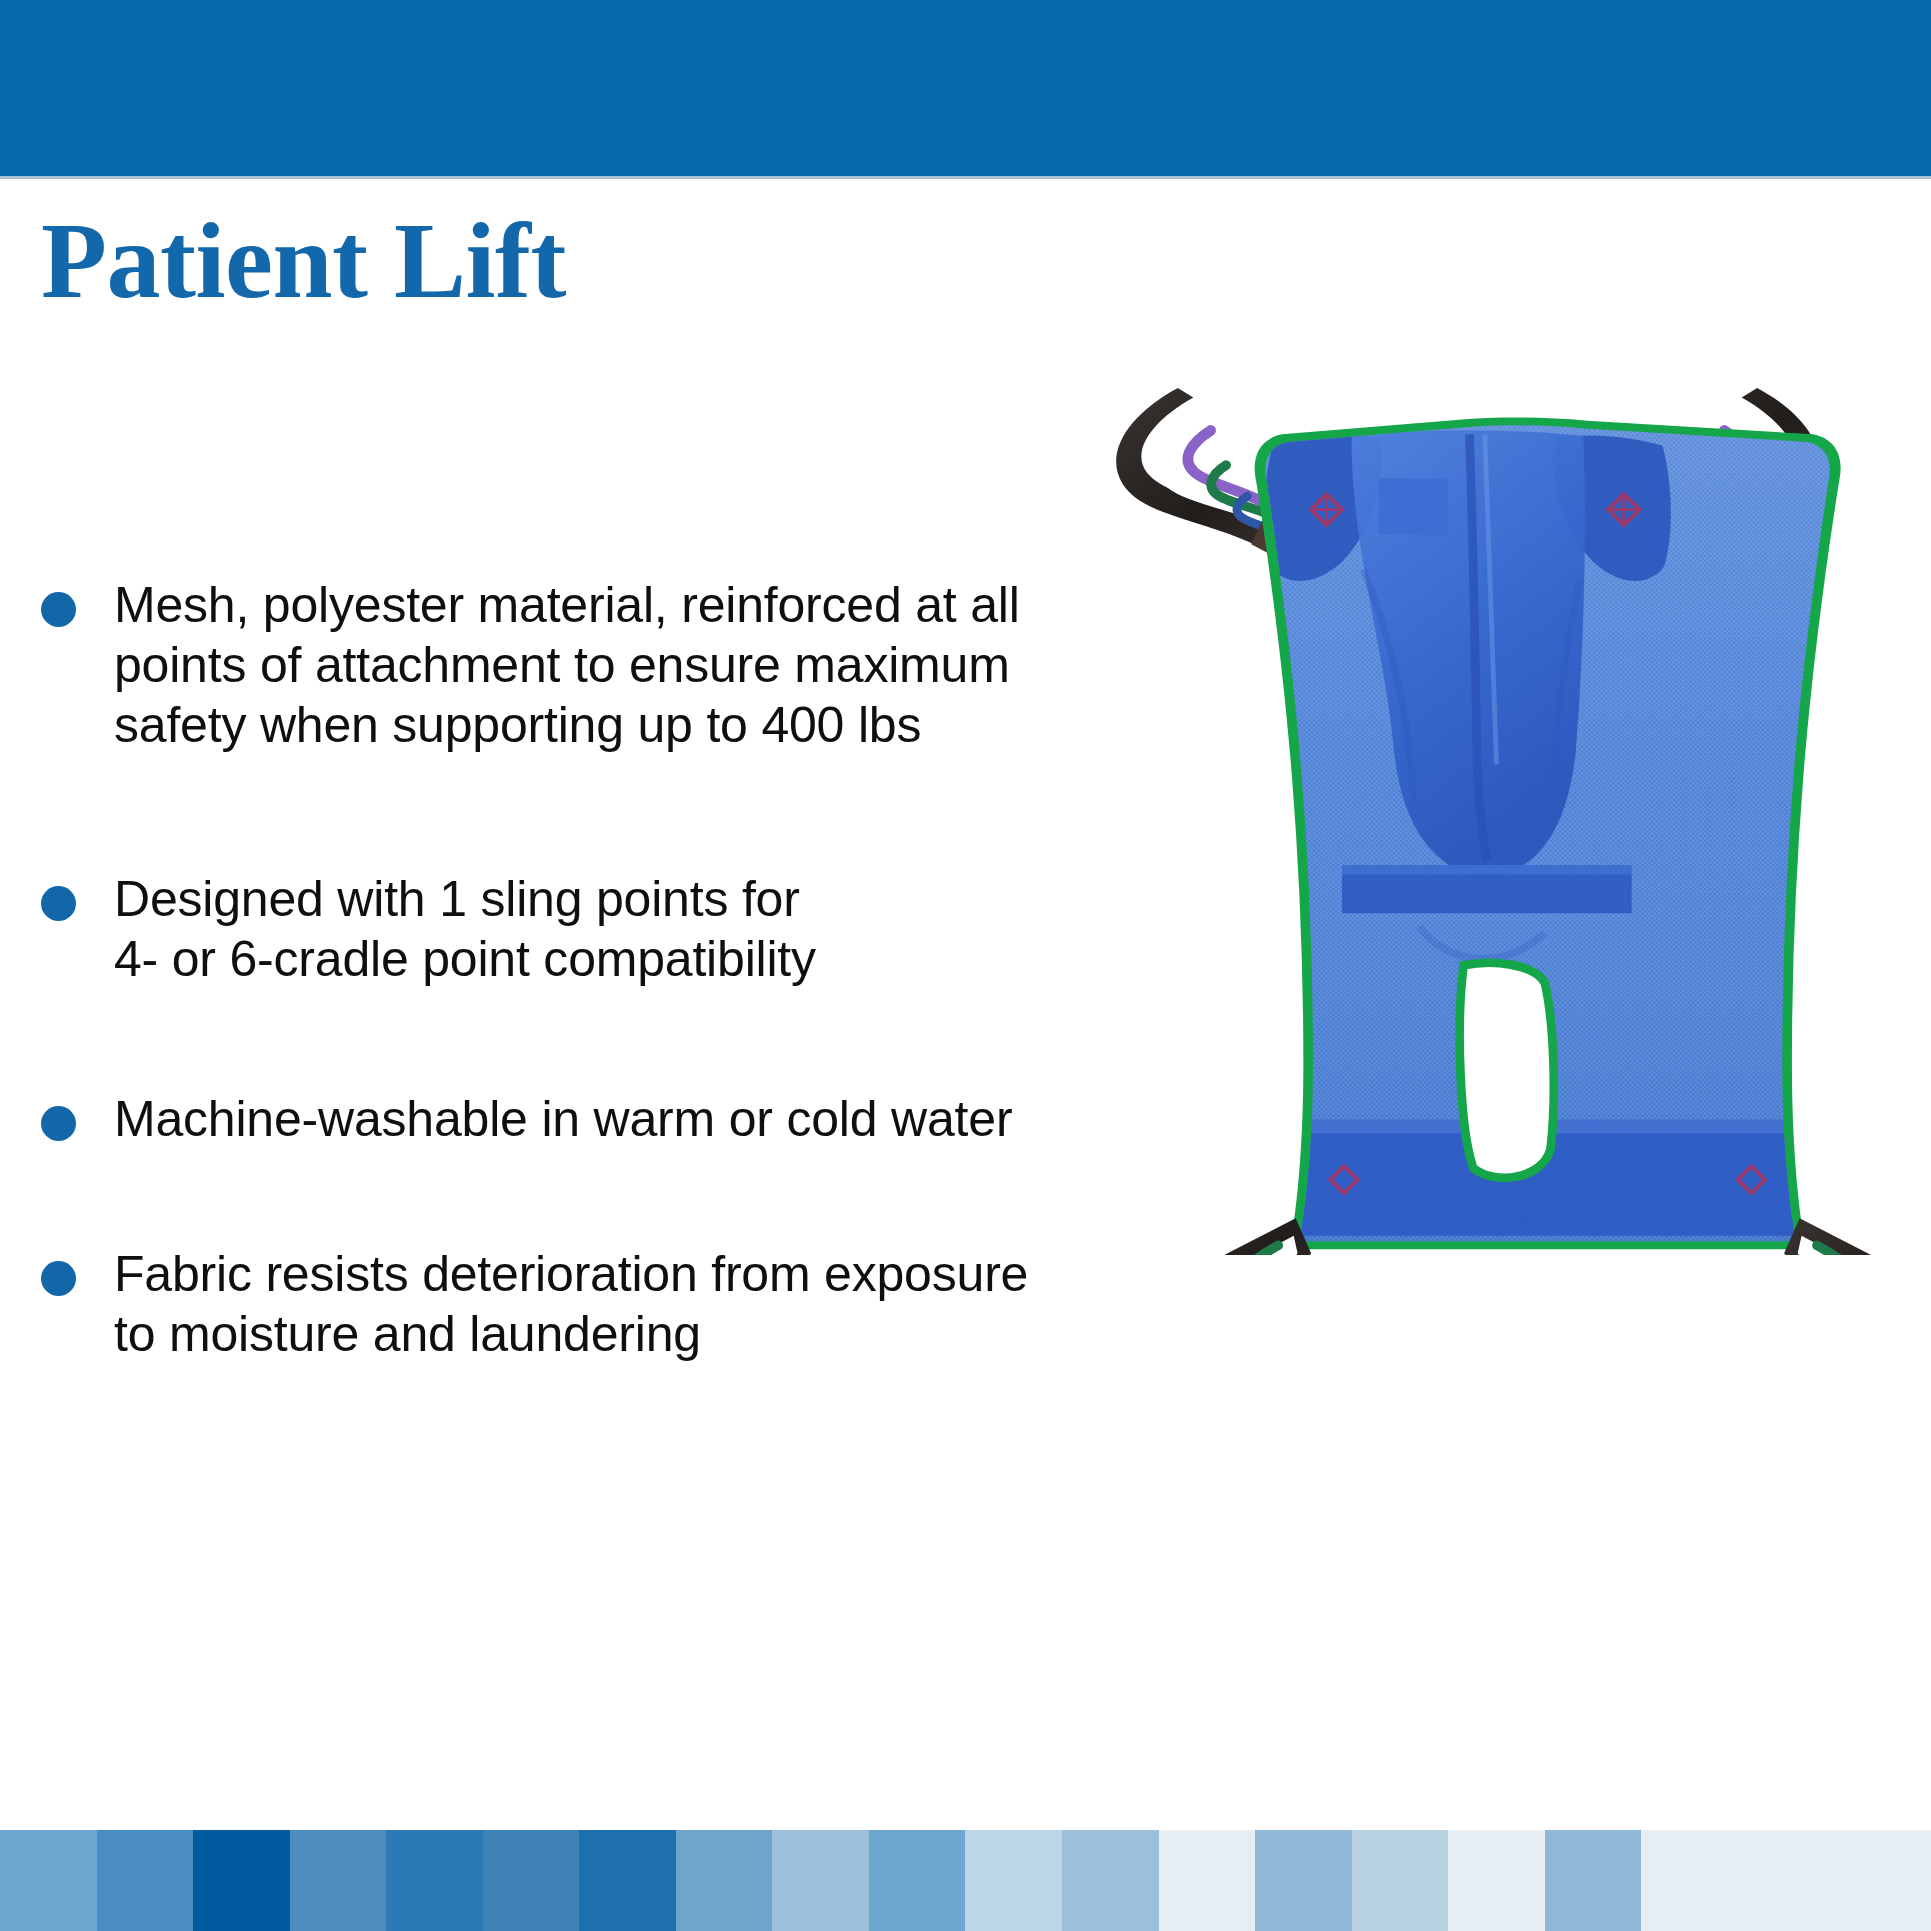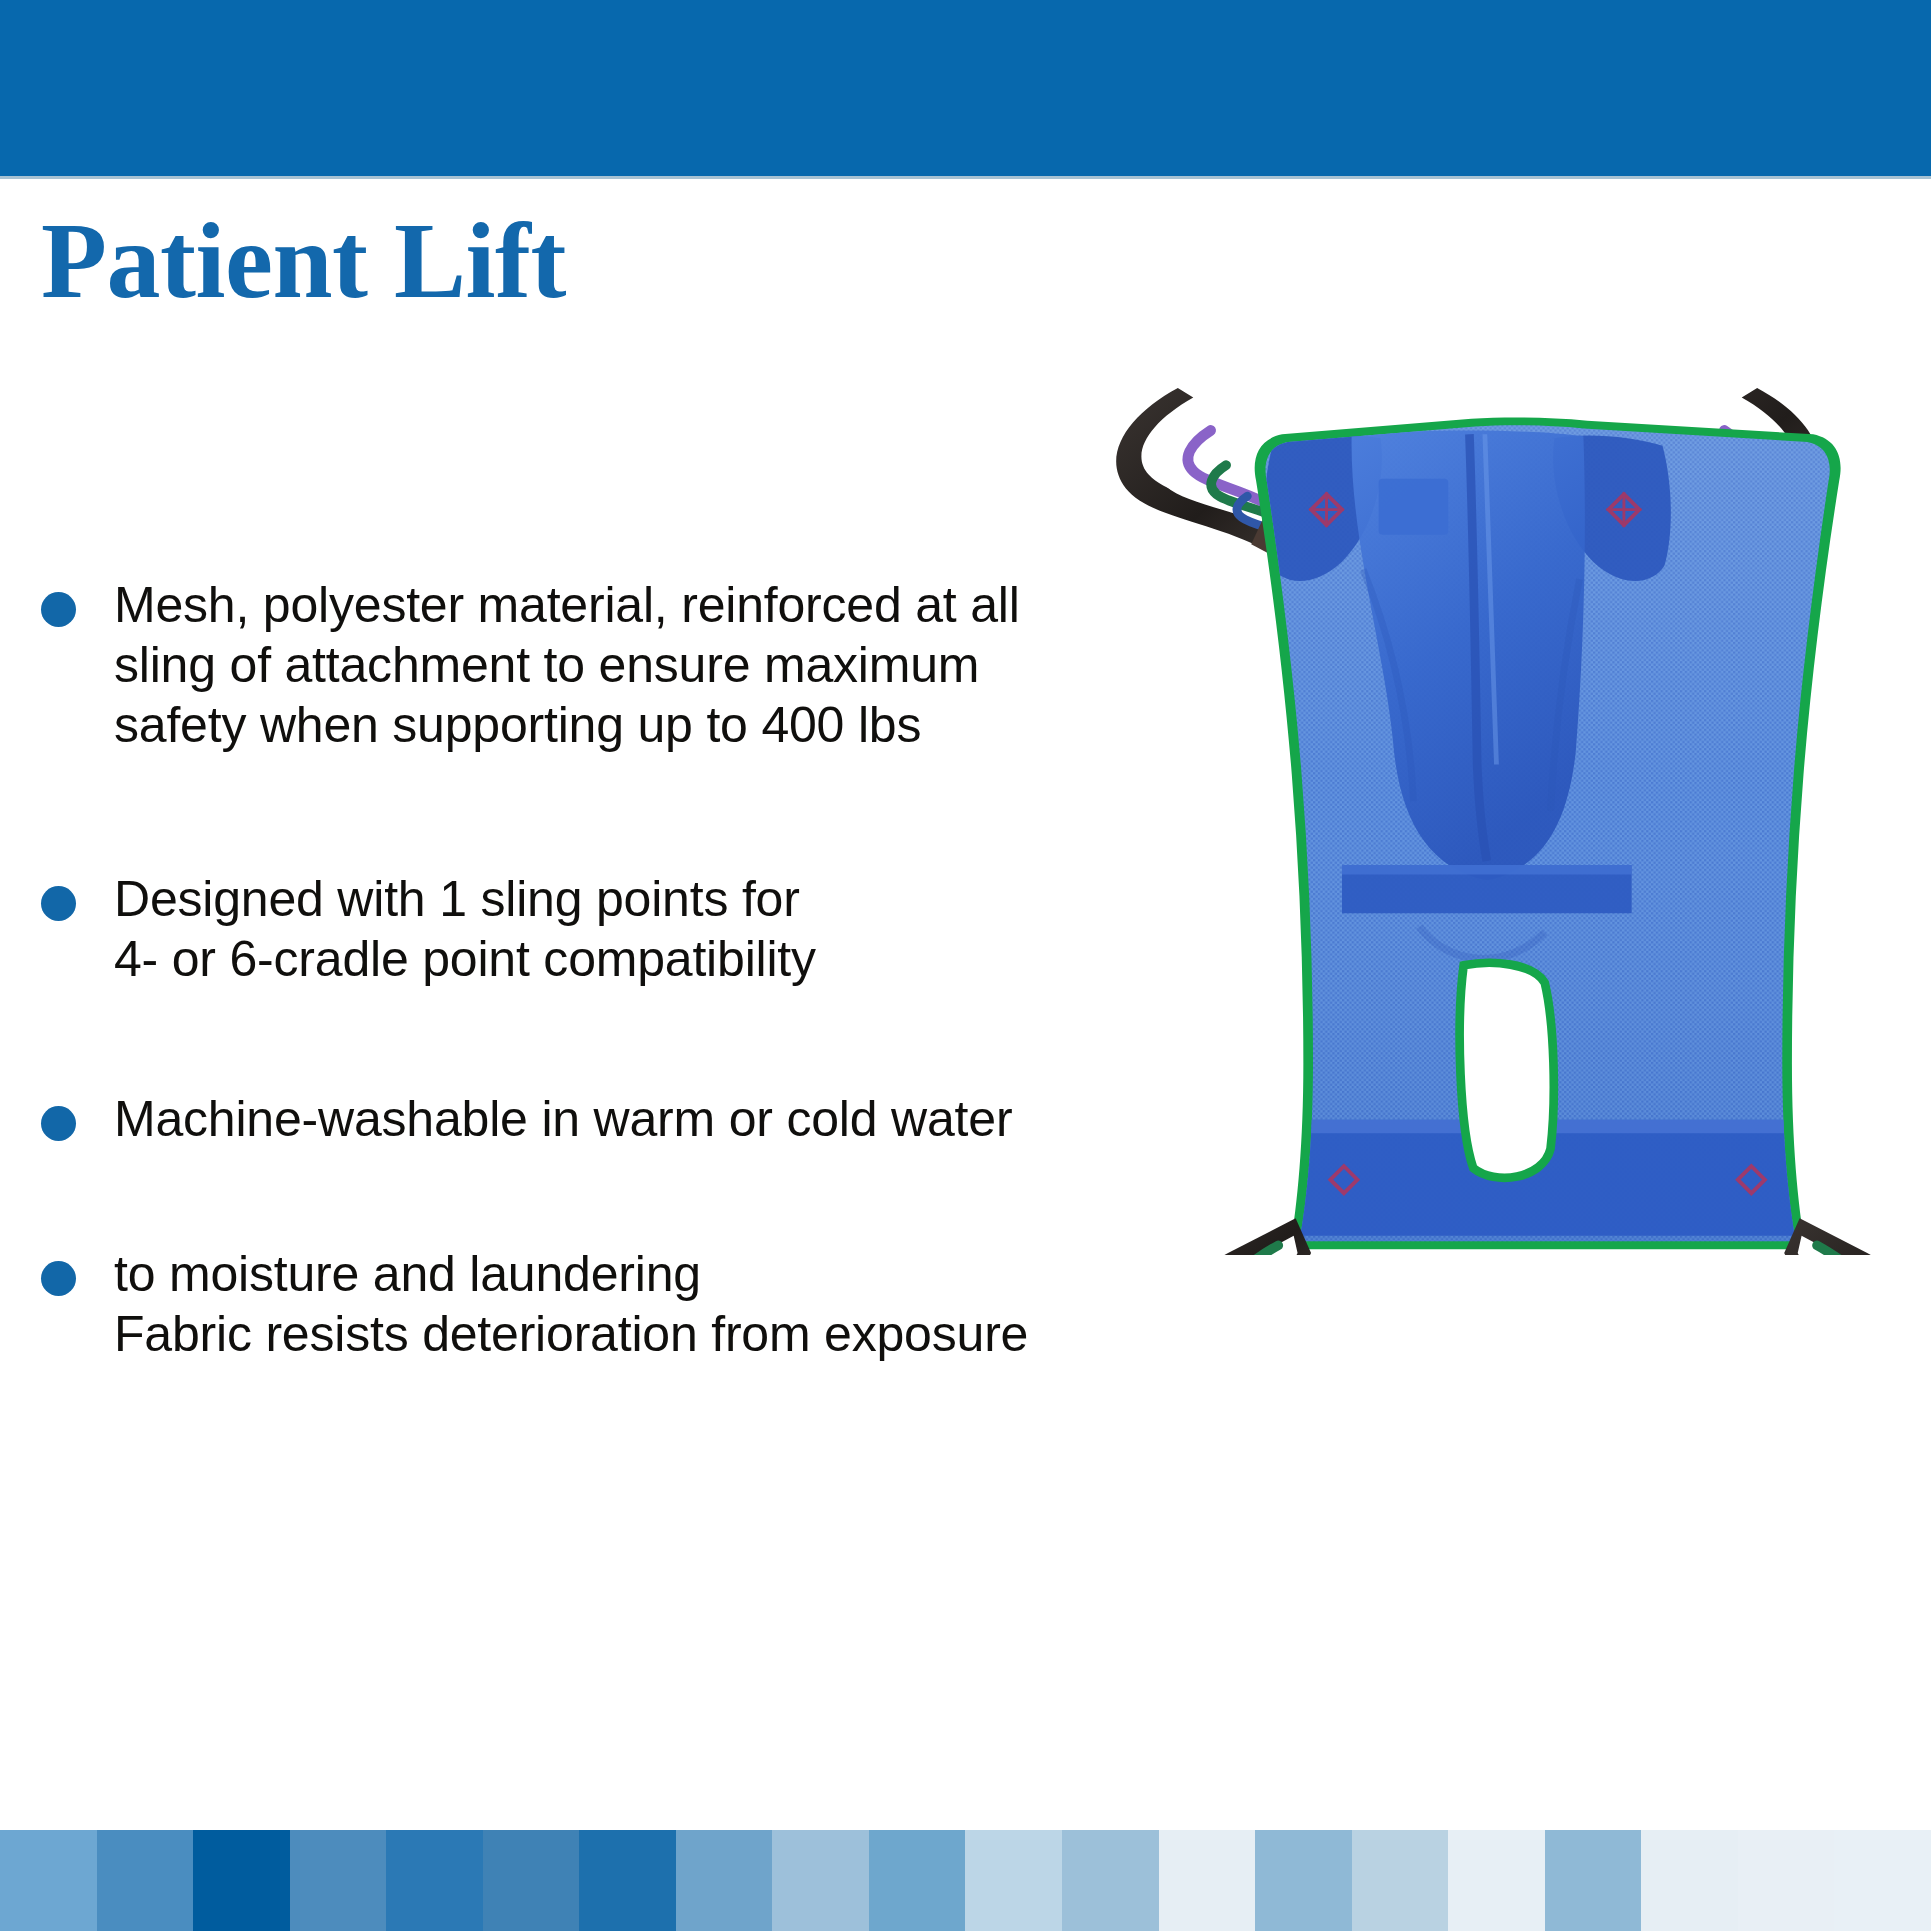--- a/index.html
+++ b/index.html
@@ -114,21 +114,21 @@
   <div class="header-bar" style="background: rgb(7, 104, 173);"></div>
   <div class="header-underline"></div>
 
   <div class="page-title" style="color: rgb(19, 104, 172);">Patient Lift</div>
 
   <div class="bullets">
 
     <div class="bullet-item">
       <span class="bullet-dot" style="background: rgb(18, 103, 168);"></span>
       <span class="bullet-line">Mesh, polyester material, reinforced at all</span>
-      <span class="bullet-line">sling of attachment to ensure maximum</span>
+      <span class="bullet-line">points of attachment to ensure maximum</span>
       <span class="bullet-line">safety when supporting up to 400 lbs</span>
     </div>
 
     <div class="bullet-gap-lg"></div>
 
     <div class="bullet-item">
       <span class="bullet-dot" style="background: rgb(18, 103, 168);"></span>
       <span class="bullet-line">Designed with 1 sling points for</span>
       <span class="bullet-line">4- or 6-cradle point compatibility</span>
     </div>
@@ -137,22 +137,22 @@
 
     <div class="bullet-item">
       <span class="bullet-dot" style="background: rgb(18, 103, 168);"></span>
       <span class="bullet-line">Machine-washable in warm or cold water</span>
     </div>
 
     <div class="bullet-gap-sm"></div>
 
     <div class="bullet-item">
       <span class="bullet-dot" style="background: rgb(18, 103, 168);"></span>
+      <span class="bullet-line">Fabric resists deterioration from exposure</span>
       <span class="bullet-line">to moisture and laundering</span>
-      <span class="bullet-line">Fabric resists deterioration from exposure</span>
     </div>
 
   </div>
 
   <div class="product-photo">
     <svg width="927" height="869" viewBox="0 0 960 900" xmlns="http://www.w3.org/2000/svg">
       <defs>
 
         <pattern id="meshPat" width="5" height="5" patternUnits="userSpaceOnUse">
           <rect width="5" height="5" fill="#5b8fde"></rect>

